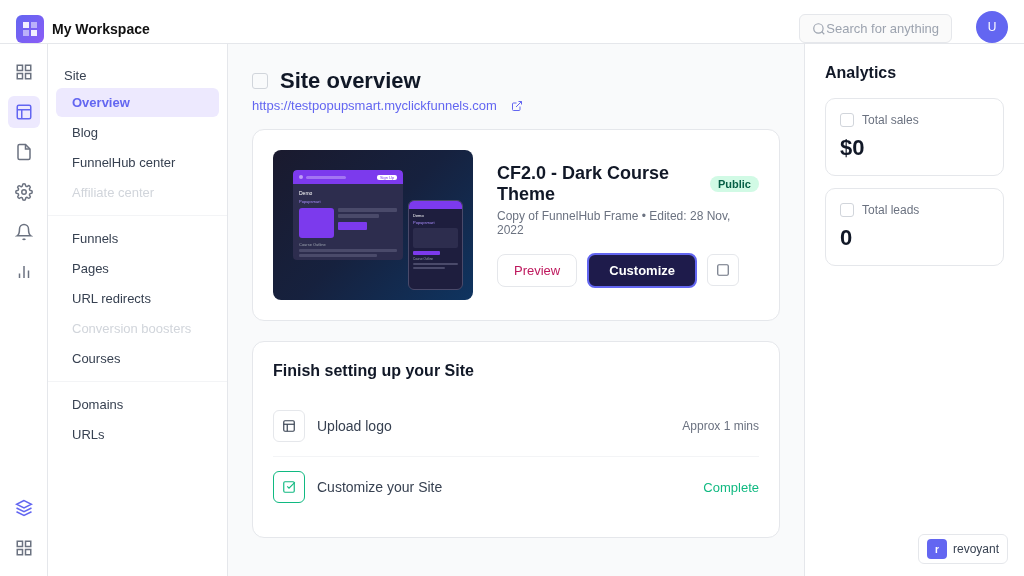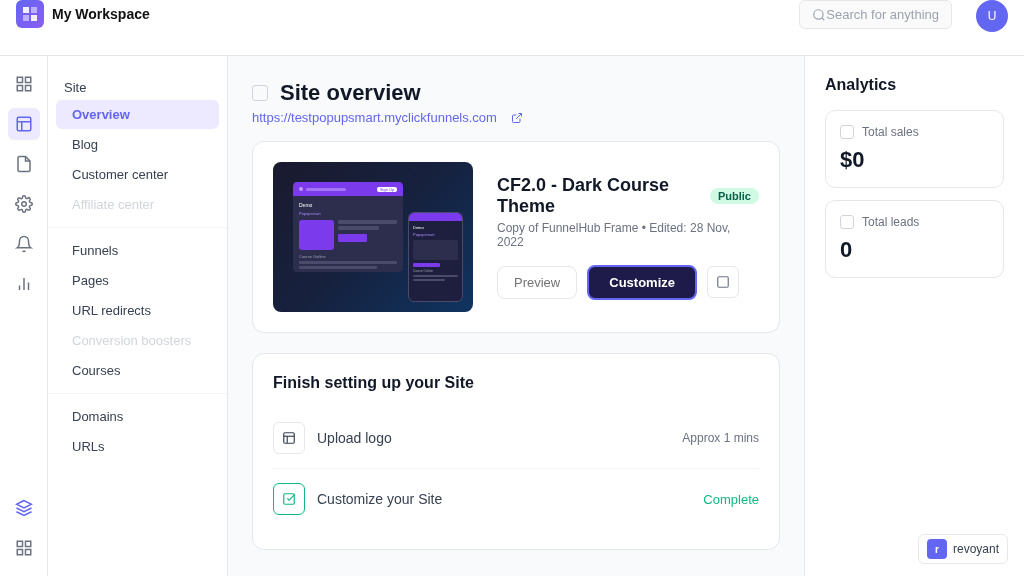--- a/index.html
+++ b/index.html
@@ -1,19 +1,19 @@
 <!DOCTYPE html>
 <html><head>
   <meta charset="utf-8">
   <style>
     * { box-sizing: border-box; margin: 0; padding: 0; }
     body { font-family: -apple-system, BlinkMacSystemFont, 'Segoe UI', sans-serif; font-size: 14px; background: #f5f5f5; display: flex; flex-direction: column; height: 576px; width: 1024px; overflow: hidden; }
 
     
-    .topbar { display: flex; align-items: flex-start; background: #fff; border-bottom: 1px solid #e5e7eb; height: 56px; padding: 0 16px; gap: 12px; }
+    .topbar { display: flex; align-items: flex-end; background: #fff; border-bottom: 1px solid #e5e7eb; height: 44px; padding: 0 16px; gap: 12px; }
     .topbar-logo { display: flex; align-items: center; gap: 8px; font-weight: 600; font-size: 14px; color: #111; }
     .logo-box { width: 28px; height: 28px; background: linear-gradient(135deg, #6366f1, #8b5cf6); border-radius: 6px; display: flex; align-items: center; justify-content: center; color: white; font-size: 12px; font-weight: bold; }
     .topbar-search { margin-left: auto; display: flex; align-items: center; gap: 0; border: 1px solid #e5e7eb; border-radius: 6px; padding: 6px 12px; color: #9ca3af; font-size: 13px; cursor: text; background: #fafafa; }
     .topbar-right { width: 32px; height: 32px; border-radius: 50%; background: #6366f1; display: flex; align-items: center; justify-content: center; color: white; font-size: 12px; margin-left: 12px; }
 
     
     .main-layout { display: flex; flex: 1; overflow: hidden; }
 
     
     .icon-sidebar { width: 48px; background: #fff; border-right: 1px solid #e5e7eb; display: flex; flex-direction: column; align-items: center; padding: 12px 0; gap: 8px; }
@@ -39,21 +39,21 @@
 
     
     .theme-card { background: #fff; border-radius: 12px; border: 1px solid #e5e7eb; padding: 20px; display: flex; align-items: center; gap: 24px; margin-bottom: 20px; }
     .theme-preview { width: 200px; height: 150px; background: #1a1a2e; border-radius: 8px; overflow: hidden; position: relative; flex-shrink: 0; }
     .theme-preview-inner { width: 100%; height: 100%; background: linear-gradient(135deg, #1a1a2e 0%, #16213e 50%, #0f3460 100%); display: flex; align-items: center; justify-content: center; }
     .theme-info { flex: 1; }
     .theme-name { font-size: 18px; font-weight: 700; color: #111827; display: flex; align-items: center; gap: 10px; margin-bottom: 4px; }
     .badge-public { background: #d1fae5; color: #065f46; font-size: 11px; font-weight: 600; padding: 2px 8px; border-radius: 12px; }
     .theme-meta { font-size: 12px; color: #6b7280; margin-bottom: 16px; }
     .theme-actions { display: flex; align-items: center; gap: 10px; }
-    .btn-preview { padding: 8px 16px; border: 1px solid #e5e7eb; background: #fff; border-radius: 8px; font-size: 13px; color: #737373; cursor: pointer; font-weight: 500; }
+    .btn-preview { padding: 8px 16px; border: 1px solid #e5e7eb; background: #fff; border-radius: 8px; font-size: 13px; color: #be185d; cursor: pointer; font-weight: 500; }
     .btn-customize { padding: 8px 20px; background: #1e1b4b; border: 2px solid #6366f1; border-radius: 8px; font-size: 13px; color: #fff; cursor: pointer; font-weight: 600; }
     .btn-icon { width: 32px; height: 32px; border: 1px solid #e5e7eb; border-radius: 6px; display: flex; align-items: center; justify-content: center; cursor: pointer; background: #fff; color: #6b7280; }
 
     
     .setup-card { background: #fff; border-radius: 12px; border: 1px solid #e5e7eb; padding: 20px; }
     .setup-title { font-size: 16px; font-weight: 700; color: #111827; margin-bottom: 16px; }
     .setup-item { display: flex; align-items: center; justify-content: space-between; padding: 14px 0; border-bottom: 1px solid #f3f4f6; }
     .setup-item:last-child { border-bottom: none; }
     .setup-item-left { display: flex; align-items: center; gap: 12px; }
     .setup-icon { width: 32px; height: 32px; border: 1px solid #e5e7eb; border-radius: 6px; display: flex; align-items: center; justify-content: center; color: #374151; font-size: 14px; }
@@ -155,21 +155,21 @@
           <rect x="3" y="14" width="7" height="7"></rect>
           <rect x="14" y="14" width="7" height="7"></rect>
         </svg>
     </div>
   </div>
 
   <div class="left-nav">
     <div class="nav-section-label">Site</div>
     <div class="nav-item active">Overview</div>
     <div class="nav-item">Blog</div>
-    <div class="nav-item">Customer center</div>
+    <div class="nav-item">FunnelHub center</div>
     <div class="nav-item disabled">Affiliate center</div>
     <div class="nav-divider"></div>
     <div class="nav-item">Funnels</div>
     <div class="nav-item">Pages</div>
     <div class="nav-item">URL redirects</div>
     <div class="nav-item disabled">Conversion boosters</div>
     <div class="nav-item">Courses</div>
     <div class="nav-divider"></div>
     <div class="nav-item">Domains</div>
     <div class="nav-item">URLs</div>

